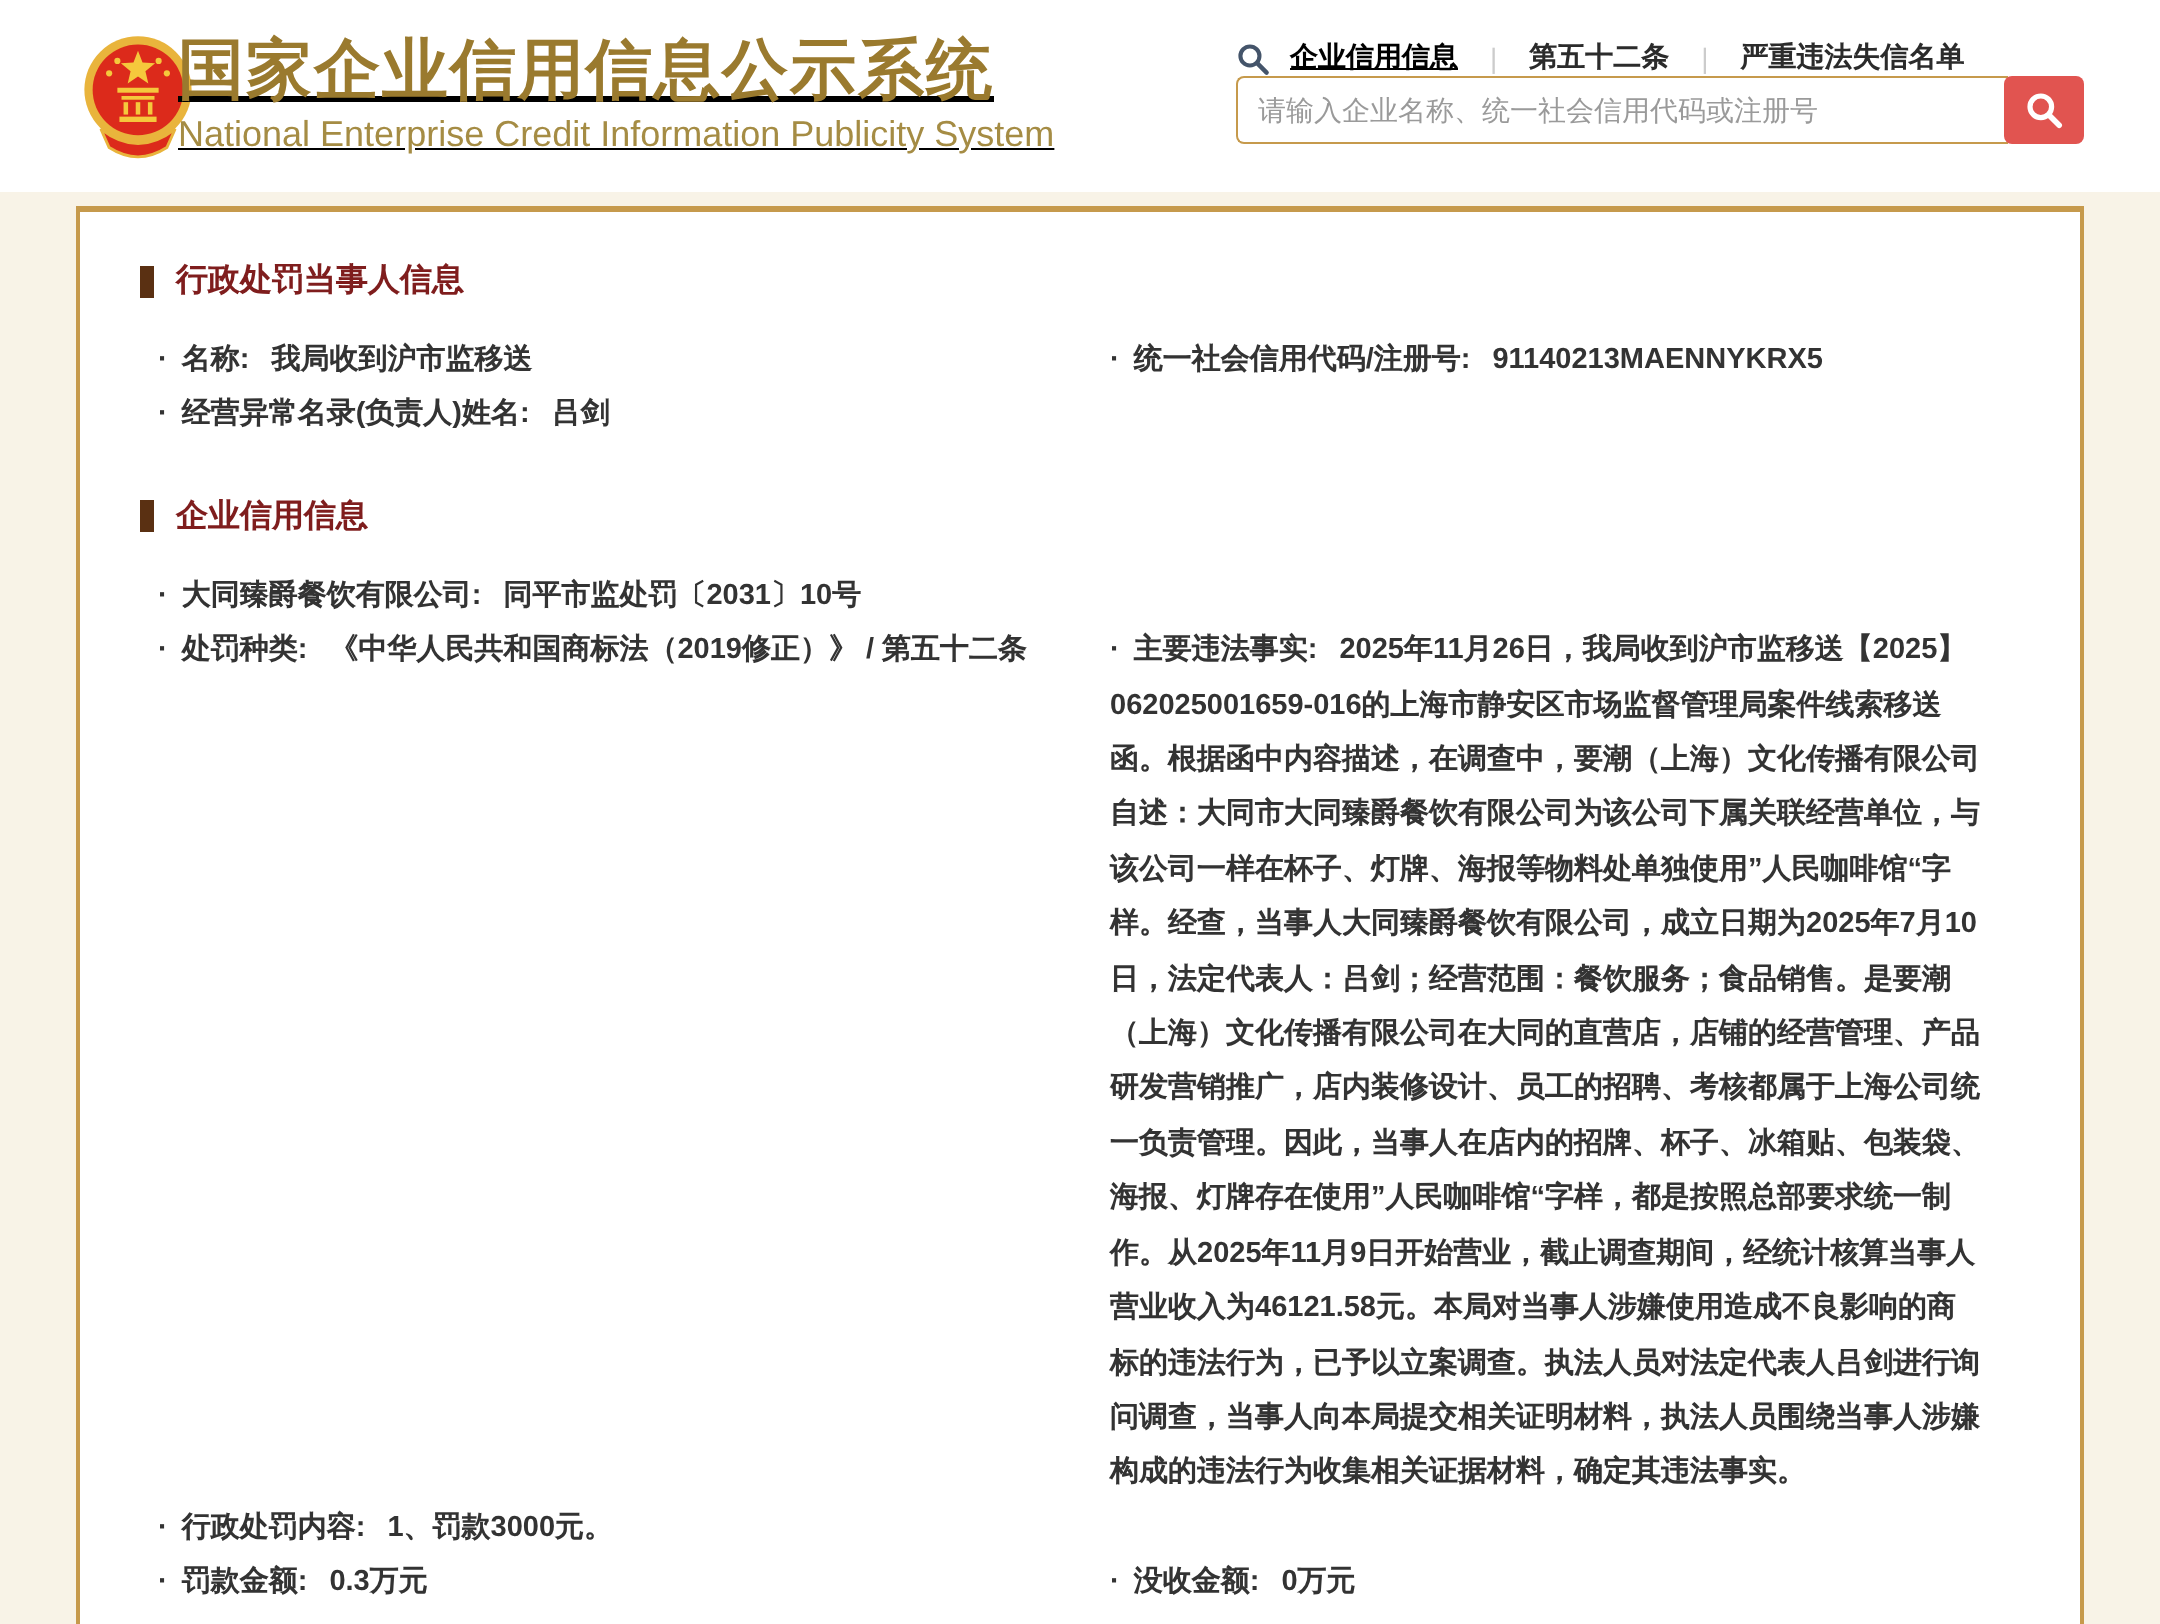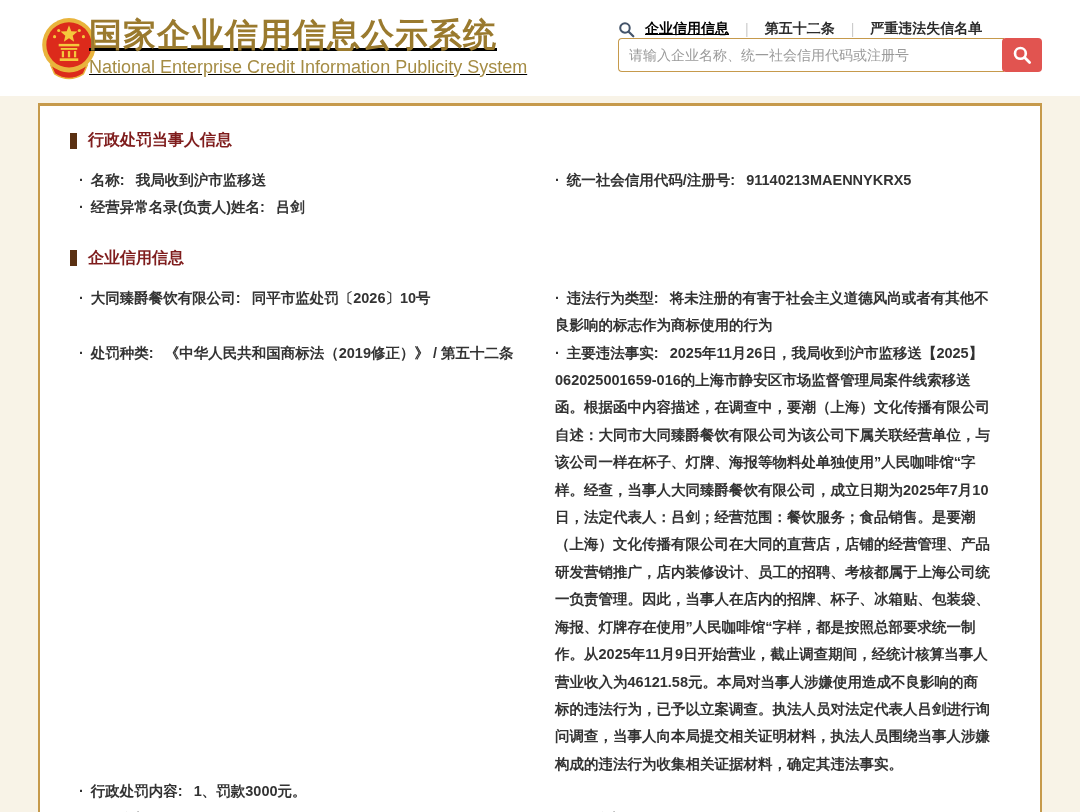--- a/index.html
+++ b/index.html
@@ -127,24 +127,21 @@
 
   <div class="section">
     <div class="section-title">
       <span class="section-bar"></span>
       <span class="section-title-text">企业信用信息</span>
     </div>
     <div class="rows">
 
       <div class="row">
         <div class="cell">
-          <span class="bullet">·</span><span class="flabel">大同臻爵餐饮有限公司:</span><span class="fvalue">同平市监处罚〔2026〕10号</span>
-        </div>
-        <div class="cell">
-          <span class="bullet">·</span><span class="flabel">违法行为类型:</span><span class="fvalue">将未注册的有害于社会主义道德风尚或者有其他不良影响的标志作为商标使用的行为</span>
+          <span class="bullet">·</span><span class="flabel">大同臻爵餐饮有限公司:</span><span class="fvalue">同平市监处罚〔2031〕10号</span>
         </div>
       </div>
 
       <div class="row">
         <div class="cell">
           <span class="bullet">·</span><span class="flabel">处罚种类:</span><span class="fvalue">《中华人民共和国商标法（2019修正）》 / 第五十二条</span>
         </div>
         <div class="cell">
           <span class="bullet">·</span><span class="flabel">主要违法事实:</span><span class="fvalue">2025年11月26日，我局收到沪市监移送【2025】062025001659-016的上海市静安区市场监督管理局案件线索移送函。根据函中内容描述，在调查中，要潮（上海）文化传播有限公司自述：大同市大同臻爵餐饮有限公司为该公司下属关联经营单位，与该公司一样在杯子、灯牌、海报等物料处单独使用”人民咖啡馆“字样。经查，当事人大同臻爵餐饮有限公司，成立日期为2025年7月10日，法定代表人：吕剑；经营范围：餐饮服务；食品销售。是要潮（上海）文化传播有限公司在大同的直营店，店铺的经营管理、产品研发营销推广，店内装修设计、员工的招聘、考核都属于上海公司统一负责管理。因此，当事人在店内的招牌、杯子、冰箱贴、包装袋、海报、灯牌存在使用”人民咖啡馆“字样，都是按照总部要求统一制作。从2025年11月9日开始营业，截止调查期间，经统计核算当事人营业收入为46121.58元。本局对当事人涉嫌使用造成不良影响的商标的违法行为，已予以立案调查。执法人员对法定代表人吕剑进行询问调查，当事人向本局提交相关证明材料，执法人员围绕当事人涉嫌构成的违法行为收集相关证据材料，确定其违法事实。</span>
         </div>

